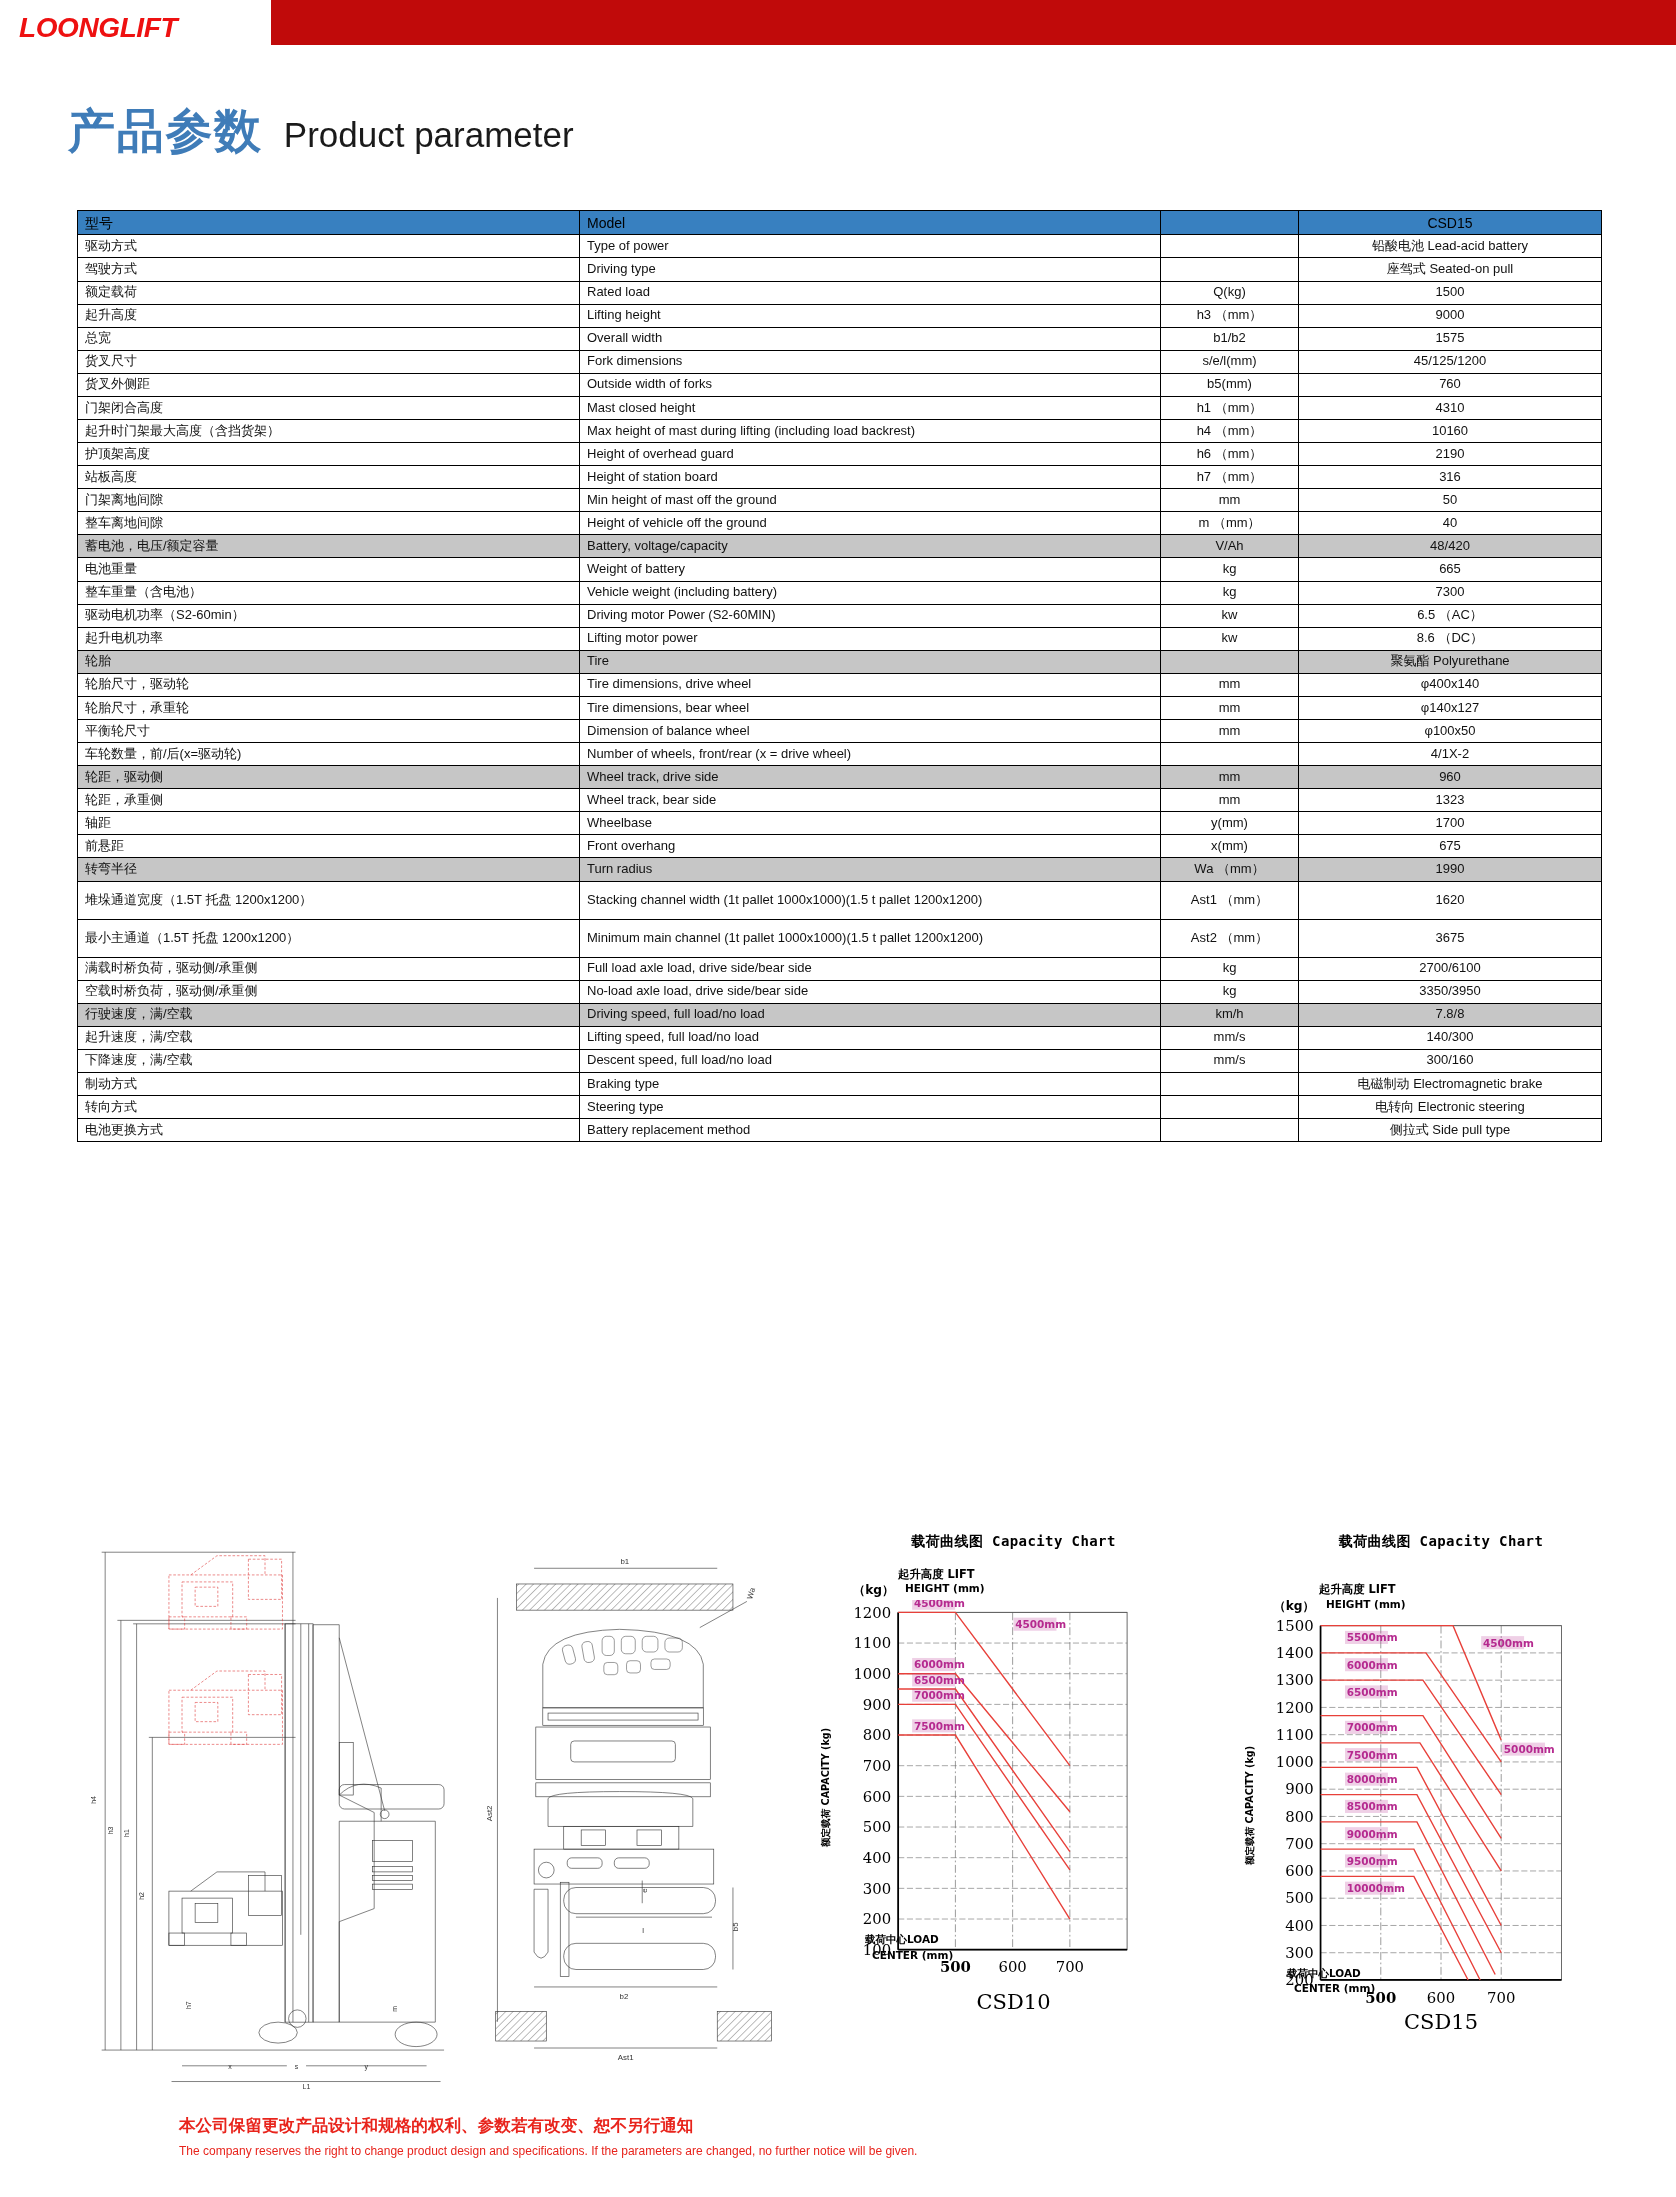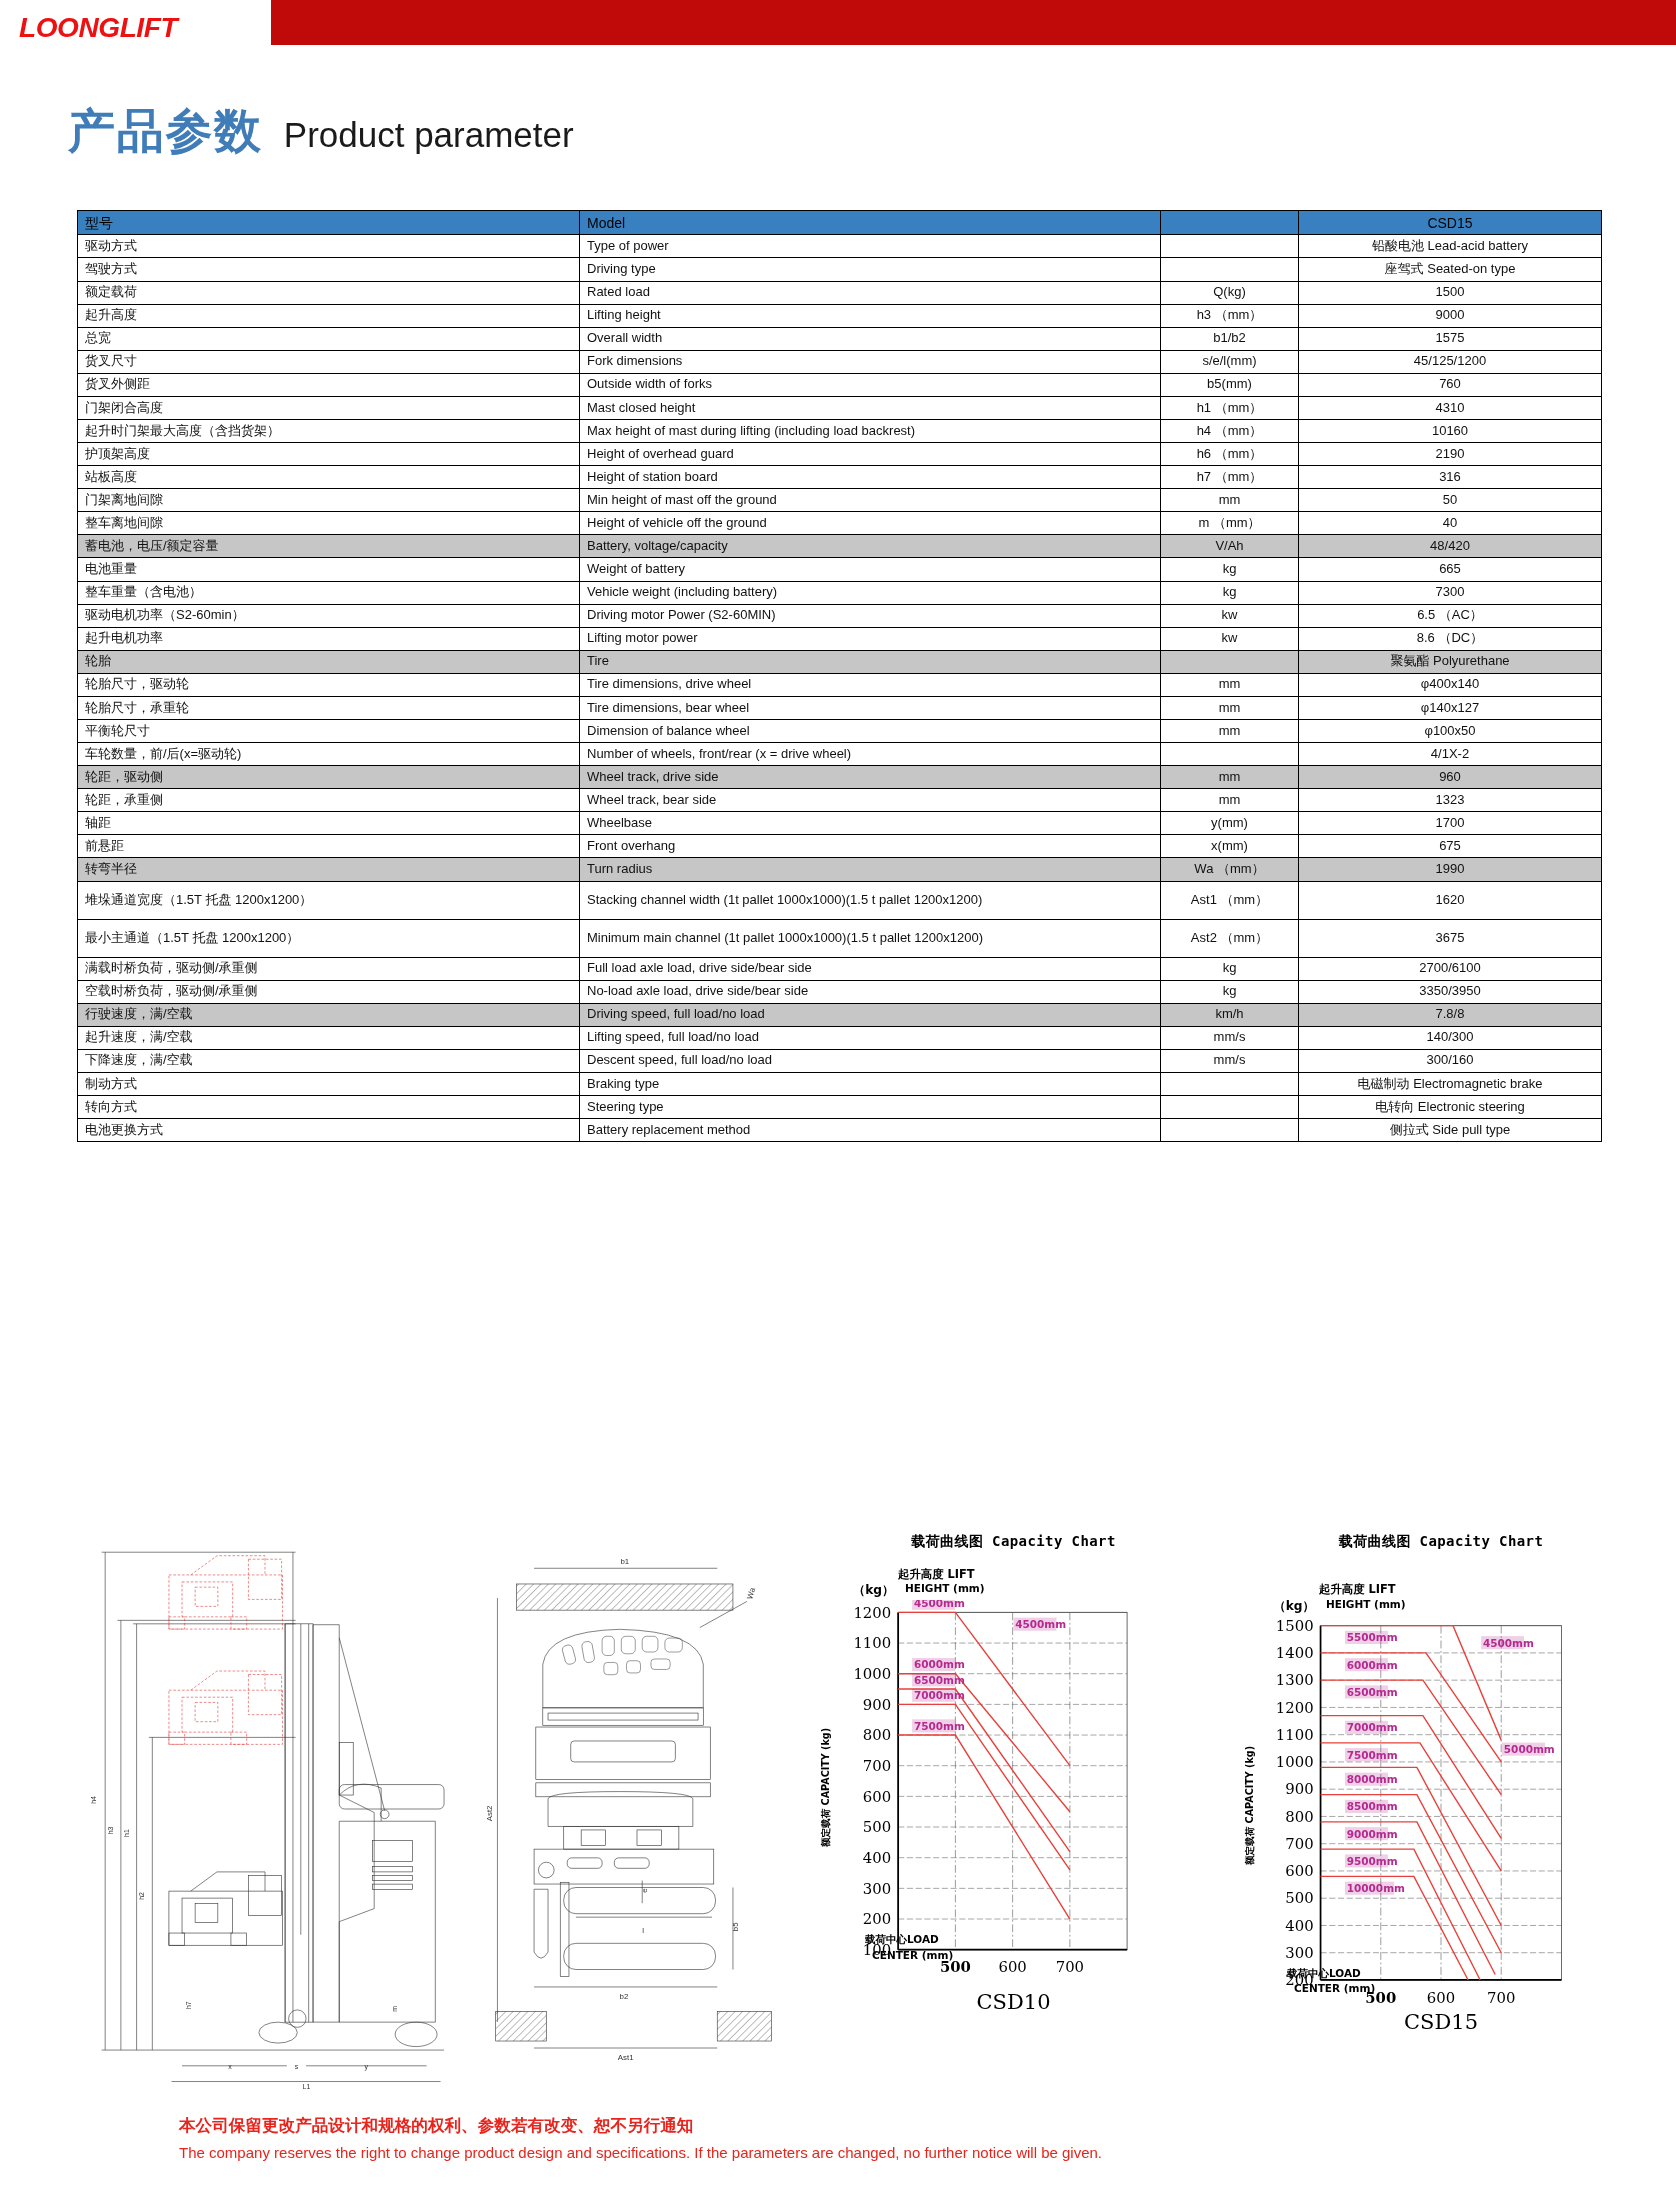--- a/index.html
+++ b/index.html
@@ -97,21 +97,21 @@
     white-space:nowrap;
   }
 
   
   #footer { position:absolute; left:179px; top:2114px; width:1363px; }
   #footer .cn {
     color:#e8241c; font-size:16.6px; font-weight:bold; line-height:1.5;
     font-family:"DejaVu Sans","Liberation Sans",sans-serif;
   }
   #footer .en {
-    color:#e8241c; font-size:15px; line-height:1.5; margin-top:3.5px;
+    color:#e8241c; font-size:12px; line-height:1.5; margin-top:3.5px;
     font-family:"Liberation Sans","DejaVu Sans",sans-serif;
   }
 </style>
 </head>
 <body>
 
 <div id="topbar">
   <div class="red"></div>
   <div id="logo">LOONGLIFT</div>
 </div>
@@ -140,21 +140,21 @@
       <tr>
         <td class="cn">驱动方式</td>
         <td class="en">Type of power</td>
         <td class="sym"></td>
         <td class="val">铅酸电池 Lead-acid battery</td>
       </tr>
       <tr>
         <td class="cn">驾驶方式</td>
         <td class="en">Driving type</td>
         <td class="sym"></td>
-        <td class="val">座驾式 Seated-on type</td>
+        <td class="val">座驾式 Seated-on pull</td>
       </tr>
       <tr>
         <td class="cn">额定载荷</td>
         <td class="en">Rated load</td>
         <td class="sym">Q(kg)</td>
         <td class="val">1500</td>
       </tr>
       <tr>
         <td class="cn">起升高度</td>
         <td class="en">Lifting height</td>

